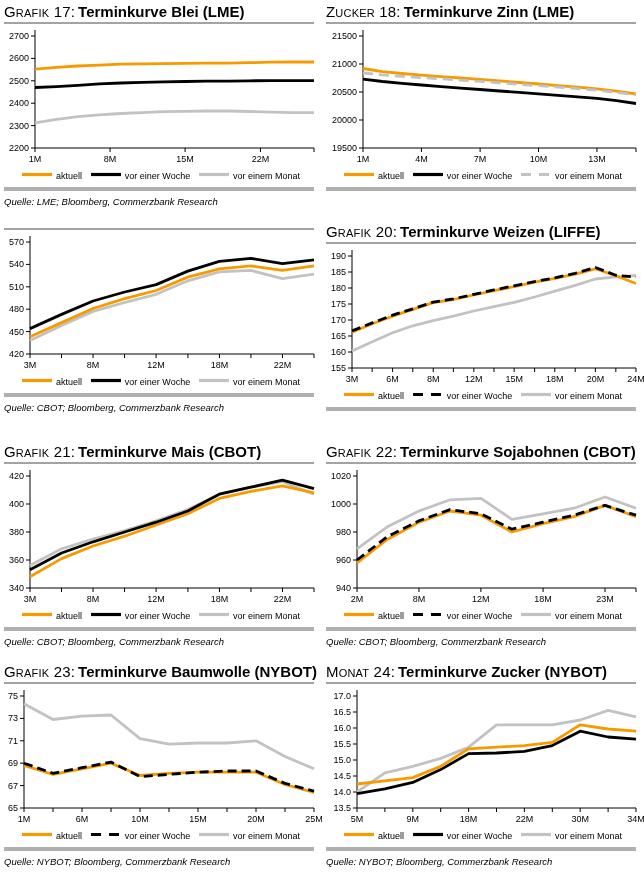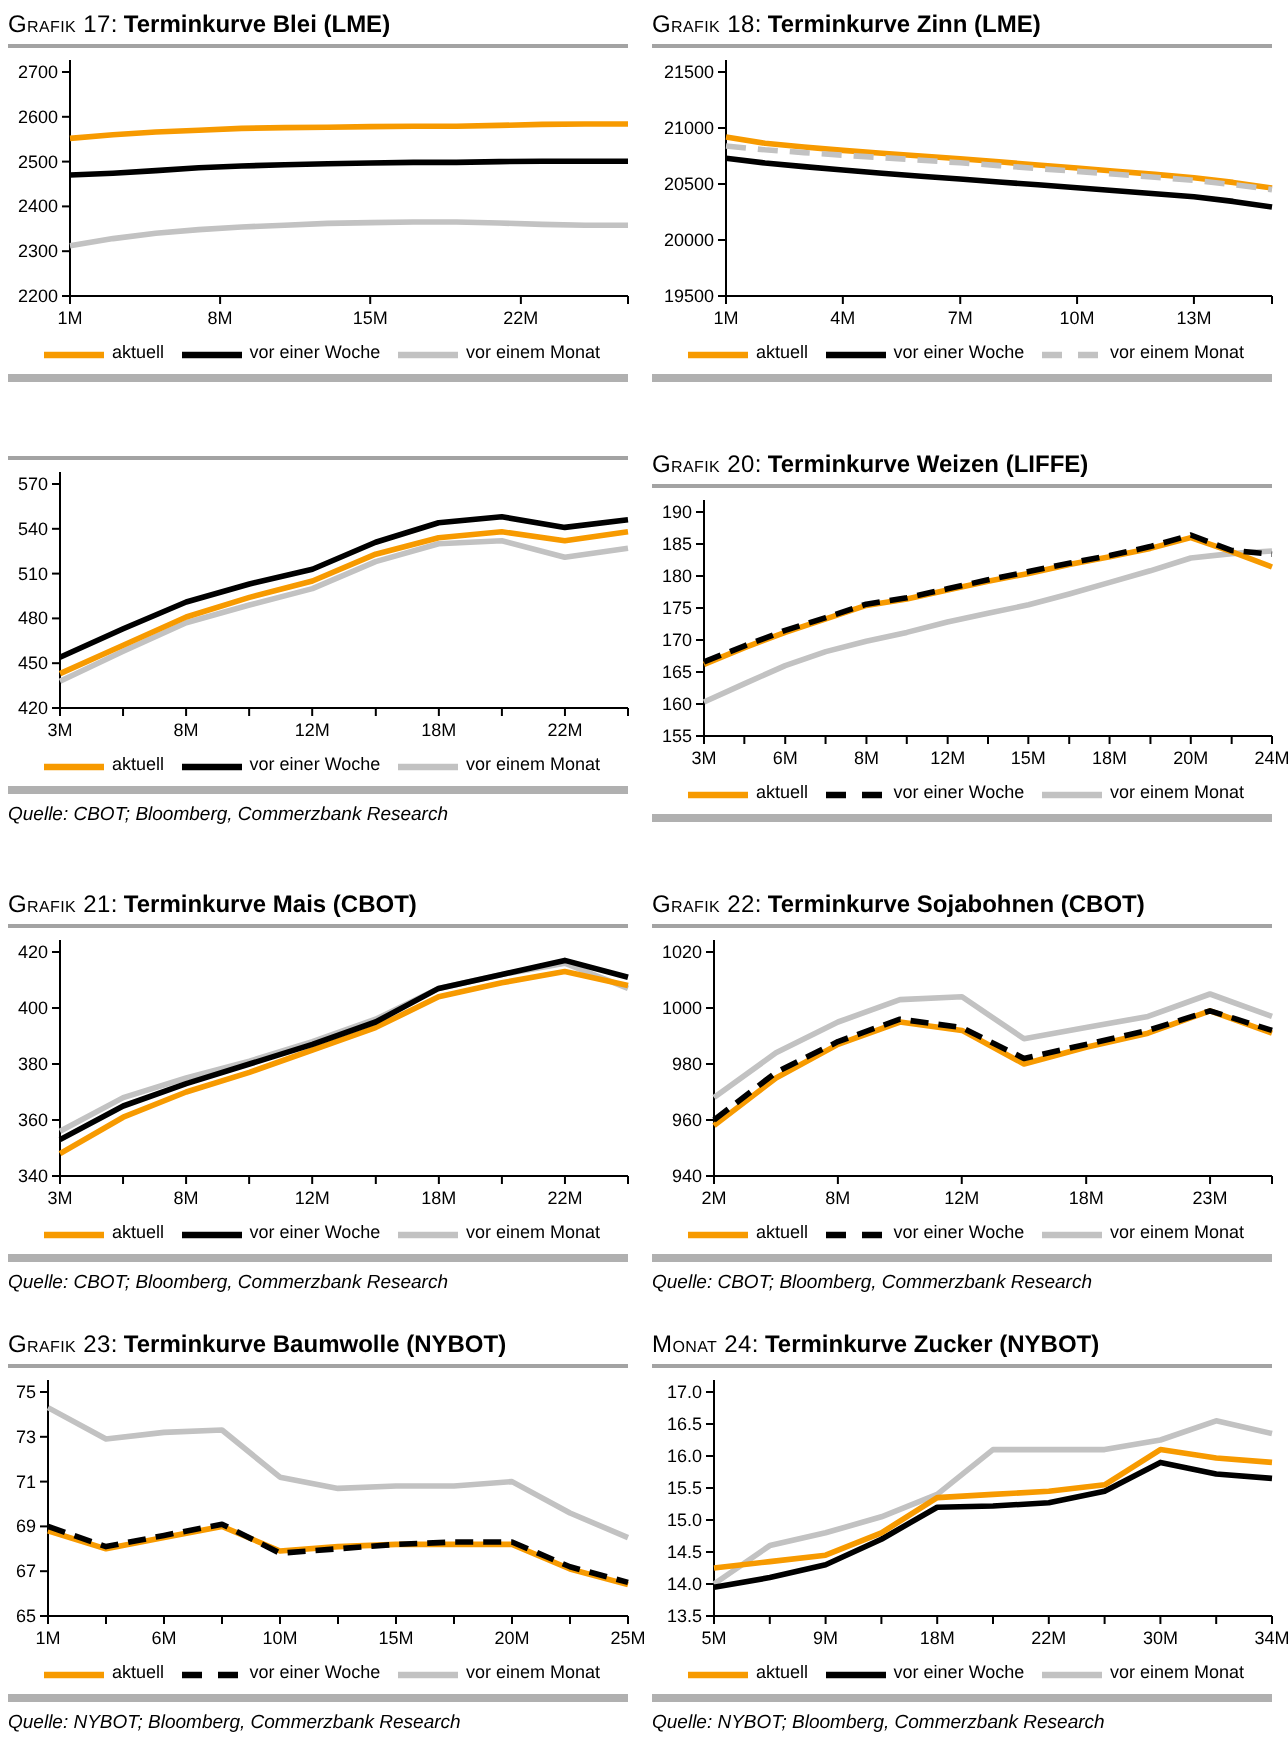--- a/index.html
+++ b/index.html
@@ -1,25 +1,25 @@
 <!DOCTYPE html>
 <html><head>
 <meta charset="utf-8">
 <style>
   html,body { margin:0; padding:0; background:#ffffff; }
   body { width:644px; height:880px; font-family:"Liberation Sans", sans-serif; color:#000; }
   .grid { display:grid; grid-template-columns:322px 322px; grid-auto-rows:220px; }
   .cell { box-sizing:border-box; padding:5px 8px 0 4px; overflow:hidden; }
-  .ct { margin:0; font-size:12px; font-weight:bold; white-space:nowrap; line-height:14px; }
+  .ct { margin:0; font-size:15px; font-weight:bold; white-space:nowrap; line-height:14px; }
   .ct-label { font-weight:normal; font-variant:small-caps; letter-spacing:.2px; }
   .ct-main { margin-left:3px; }
   .rule { height:2px; background:#a3a3a3; margin:3px 0 2px 0; }
   svg.plot { display:block; overflow:visible; }
   .legend { display:flex; align-items:center; justify-content:space-between; padding:0 14px 0 18px; height:13px; margin-top:1px; }
-  .leg-item { display:flex; align-items:flex-end; gap:4px; font-size:9px; white-space:nowrap; }
+  .leg-item { display:flex; align-items:flex-start; gap:4px; font-size:9px; white-space:nowrap; }
   .bar { height:4px; background:#b0b0b0; margin-top:5px; }
   .src { margin:5px 0 0 0; font-size:9.5px; font-style:italic; }
 </style>
 </head>
 <body>
 
 <div class="grid">
 
   <section class="cell">
     <h3 class="ct"><span class="ct-label">Grafik 17:</span><span class="ct-main">Terminkurve Blei (LME)</span></h3>
@@ -66,24 +66,25 @@
           <span>vor einer Woche</span>
         </span>
         <span class="leg-item">
           <svg width="30" height="7">
             <line x1="0" y1="3.5" x2="30" y2="3.5" stroke="#C2C2C2" stroke-width="3.2"></line>
           </svg>
           <span>vor einem Monat</span>
         </span>
       </div>
     <div class="bar"></div>
-  </section>
-
-  <section class="cell">
-    <h3 class="ct"><span class="ct-label">Grafik 18:</span><span class="ct-main">Terminkurve Zinn (LME)</span></h3>
+    <p class="src">Quelle: LME; Bloomberg, Commerzbank Research</p>
+  </section>
+
+  <section class="cell">
+    <h3 class="ct"><span class="ct-label">Zucker 18:</span><span class="ct-main">Terminkurve Zinn (LME)</span></h3>
     <div class="rule"></div>
     <svg class="plot" width="316" height="142">
         <line x1="37" y1="4" x2="37" y2="122" stroke="#000" stroke-width="1"></line>
         <line x1="37" y1="122" x2="310" y2="122" stroke="#000" stroke-width="1"></line>
         <line x1="33" y1="122" x2="37" y2="122" stroke="#000" stroke-width="1"></line>
         <text x="31" y="125" text-anchor="end" font-size="9">19500</text>
         <line x1="33" y1="94" x2="37" y2="94" stroke="#000" stroke-width="1"></line>
         <text x="31" y="97" text-anchor="end" font-size="9">20000</text>
         <line x1="33" y1="66" x2="37" y2="66" stroke="#000" stroke-width="1"></line>
         <text x="31" y="69" text-anchor="end" font-size="9">20500</text>

